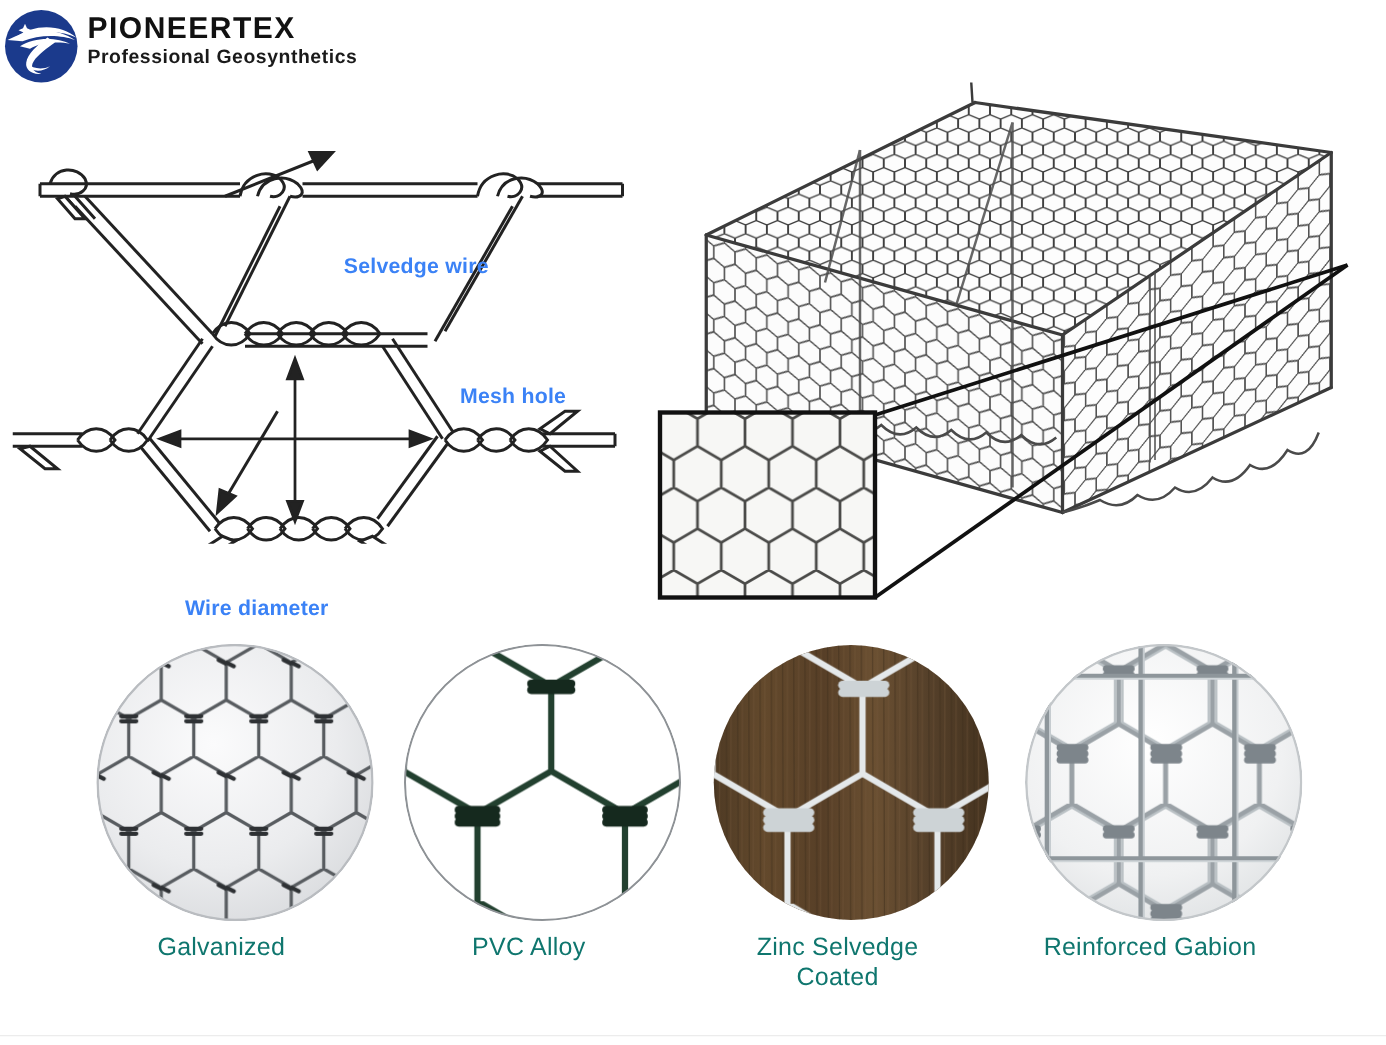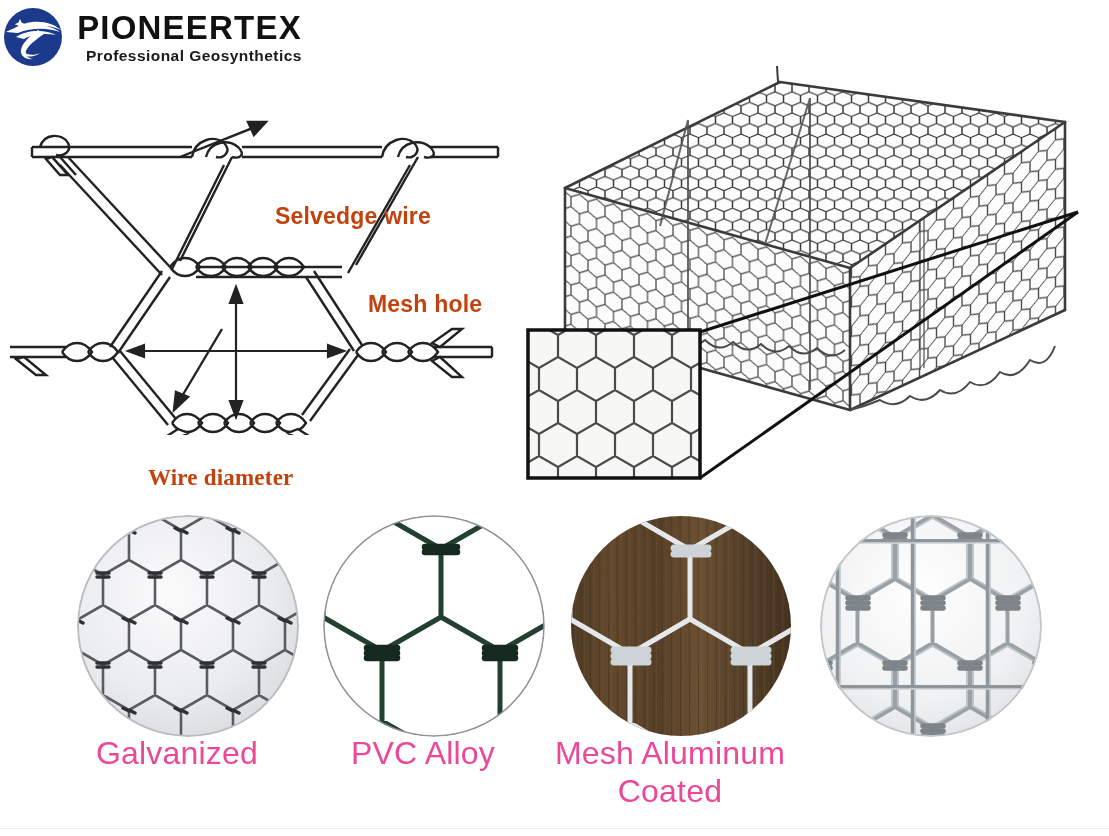--- a/index.html
+++ b/index.html
@@ -9,56 +9,54 @@
     font-family:"Liberation Sans","DejaVu Sans",sans-serif;
     overflow:hidden;
     position:relative;
   }
 
   
   .logo-bar{position:absolute;left:0;top:0;width:1109px;height:78px;}
   .logo-mark{position:absolute;left:2px;top:6px;width:62px;height:62px;}
   .logo-text{position:absolute;left:70px;top:11px;}
   .logo-title{
-    font-size:33px;font-weight:bold;color:#111111;
+    font-size:24px;font-weight:bold;color:#111111;
     letter-spacing:1.2px;line-height:1.02;
     font-family:"Liberation Sans","DejaVu Sans",sans-serif;
-    text-align:right;
   }
   .logo-sub{
     font-size:15.5px;font-weight:bold;color:#1a1a1a;
     letter-spacing:.45px;margin-top:2px;
     font-family:"Liberation Sans","DejaVu Sans",sans-serif;
-    margin-left:16px;
   }
 
   
   .mesh-diagram{position:absolute;left:10px;top:95px;width:510px;height:340px;}
   .diagram-label{
-    position:absolute;font-size:23px;font-weight:bold;color:#c2410c;
+    position:absolute;font-size:17px;font-weight:bold;color:#3b82f6;
     letter-spacing:.2px;white-space:nowrap;
   }
   .lbl-selvedge{left:265px;top:108px;}
-  .lbl-meshhole{left:358px;top:196px;text-align:right;}
-  .lbl-wirediam{left:138px;top:370px;font-family:Liberation Serif, serif;}
+  .lbl-meshhole{left:358px;top:212px;text-align:right;}
+  .lbl-wirediam{left:138px;top:382px;}
 
   
   .gabion-photo{position:absolute;left:520px;top:60px;width:580px;height:440px;}
 
   
   .samples{position:absolute;left:0;top:505px;width:1109px;height:331px;}
   .sample{position:absolute;top:0;width:250px;height:331px;}
   .s1{left:52px;}  .s2{left:298px;} .s3{left:545px;} .s4{left:795px;}
   .sample-circle{
     position:absolute;left:25px;top:10px;width:222px;height:222px;
     border-radius:50%;overflow:hidden;
   }
   .sample-caption{
-    position:absolute;left:0;top:230px;width:250px;
-    text-align:center;font-size:32px;color:#ec4899;
+    position:absolute;left:0;top:242px;width:250px;
+    text-align:center;font-size:20px;color:#0f766e;
     line-height:1.18;letter-spacing:.2px;
   }
   .bottom-rule{position:absolute;left:0;top:828px;width:1109px;height:1px;background:#ececec;}
 </style>
 </head>
 <body>
 
 <div class="logo-bar">
 
   <div class="logo-mark">
@@ -408,21 +406,21 @@
                 <path d="M104,39 L138,39"></path>
             </g>
           </pattern>
         </defs>
         <circle cx="111" cy="111" r="110" fill="url(#wood)"></circle>
         <circle cx="111" cy="111" r="110" fill="url(#woodGrain)"></circle>
         <circle cx="111" cy="111" r="110" fill="url(#pZinc)"></circle>
       </svg>
     </div>
     <div class="sample-caption">
-      <span>Mesh Aluminum</span><br>
+      <span>Zinc Selvedge</span><br>
       <span>Coated</span>
     </div>
   </div>
 
   <div class="sample s4">
     <div class="sample-circle">
       <svg width="222" height="222" viewBox="0 0 222 222">
         <defs>
           <radialGradient id="gRein" cx="45%" cy="35%" r="75%">
             <stop offset="0%" stop-color="#ffffff"></stop>
@@ -468,16 +466,17 @@
           <path d="M2,172 L220,172"></path>
           <path d="M2,26 L220,26"></path>
         </g>
         <g stroke="#cfd5d8" stroke-width="1.5" fill="none">
           <path d="M2,174 L220,174"></path>
           <path d="M2,28 L220,28"></path>
         </g>
         <circle cx="111" cy="111" r="110" fill="none" stroke="#c3c7ca" stroke-width="2"></circle>
       </svg>
     </div>
+    <div class="sample-caption">Reinforced Gabion</div>
   </div>
 </div>
 
 <div class="bottom-rule"></div>
 
 </body></html>

